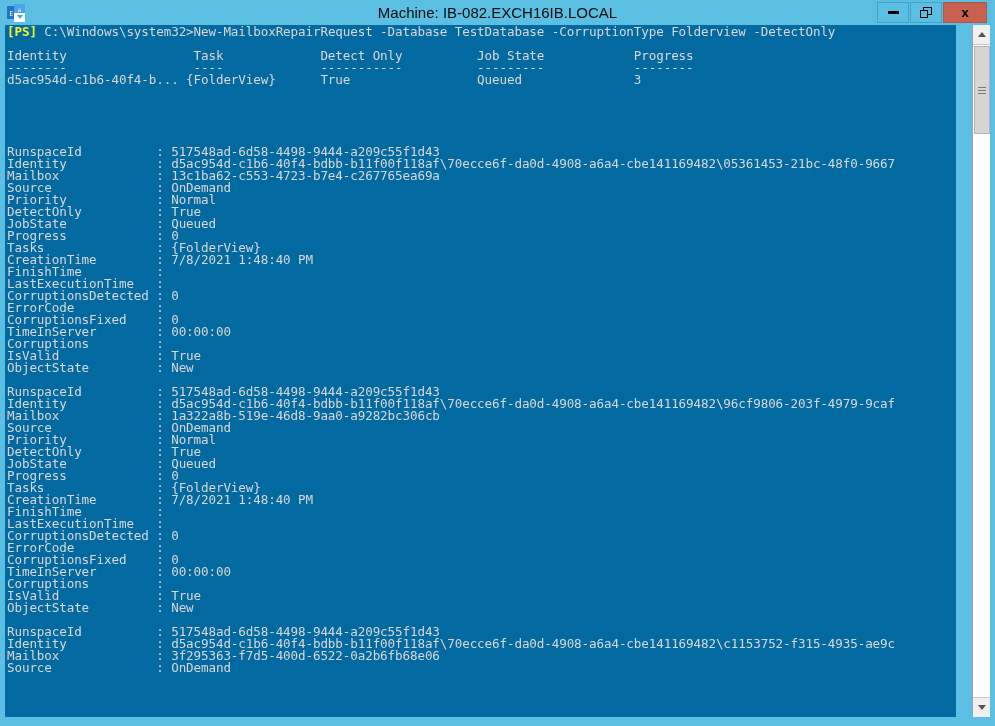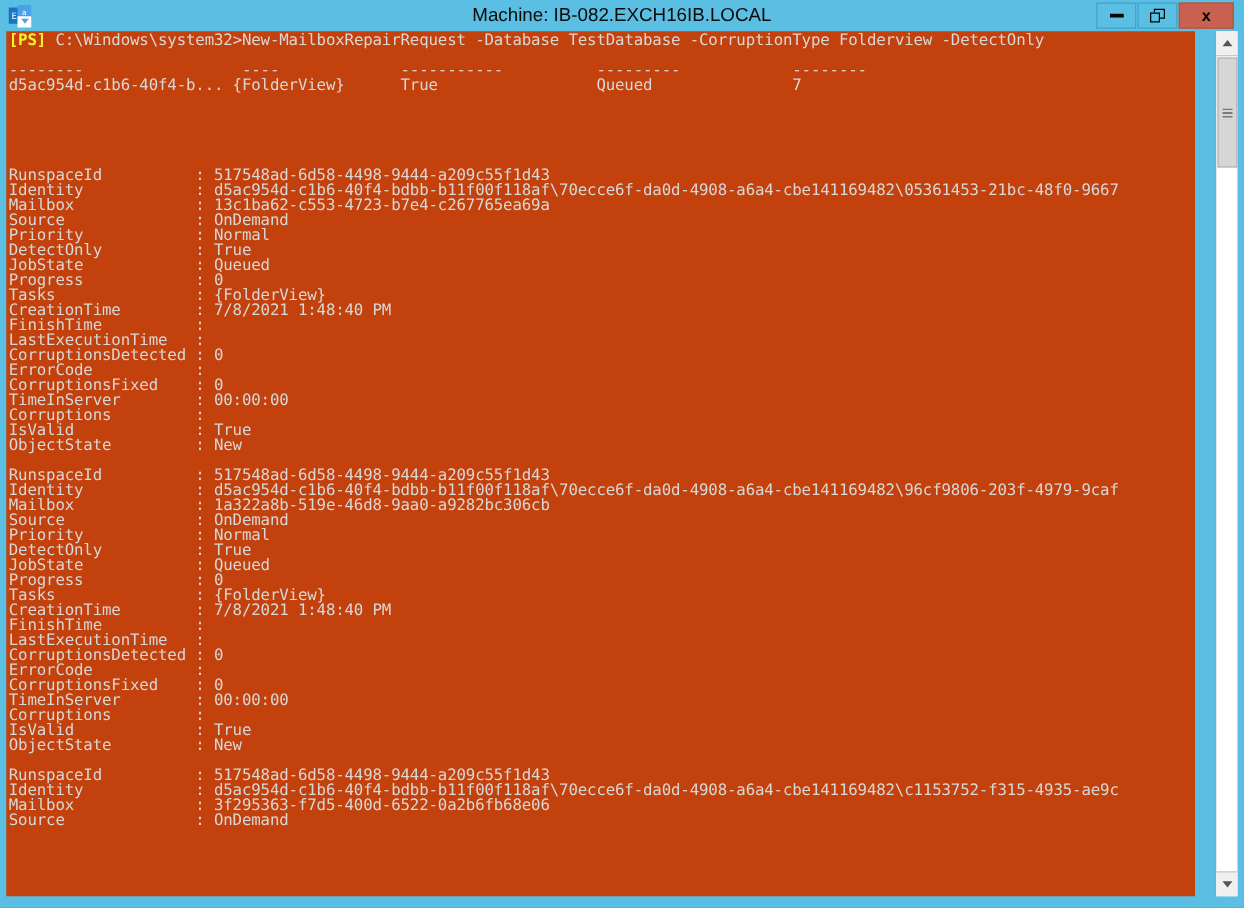--- a/index.html
+++ b/index.html
@@ -102,21 +102,21 @@
     background: #5bbfe3;
     box-sizing: border-box;
   }
 
   
   .console {
     position: absolute;
     left: 5px; top: 25px;
     width: 951px;
     height: 692px;
-    background: #c2410c;
+    background: #0369a1;
     overflow: hidden;
   }
   .console-inner {
     position: absolute;
     left: 0; top: 0;
     padding: 1px 0 0 2px;
   }
   .line {
     height: 12px;
     line-height: 12px;
@@ -208,22 +208,23 @@
         <span class="glyph-restore"></span>
       </div>
       <div class="win-btn close">x</div>
     </div>
   </div>
 
   <div class="console">
     <div class="console-inner" id="console-lines">
         <div class="line"><span class="prompt">[PS]</span><span class="cmd"> C:\Windows\system32&gt;New-MailboxRepairRequest -Database TestDatabase -CorruptionType Folderview -DetectOnly</span></div>
         <div class="line blank"> </div>
+        <div class="line">Identity                 Task             Detect Only          Job State            Progress</div>
         <div class="line">--------                 ----             -----------          ---------            --------</div>
-        <div class="line">d5ac954d-c1b6-40f4-b... {FolderView}      True                 Queued               7</div>
+        <div class="line">d5ac954d-c1b6-40f4-b... {FolderView}      True                 Queued               3</div>
         <div class="line blank"> </div>
         <div class="line blank"> </div>
         <div class="line blank"> </div>
         <div class="line blank"> </div>
         <div class="line blank"> </div>
         <div class="line">RunspaceId          : 517548ad-6d58-4498-9444-a209c55f1d43</div>
         <div class="line">Identity            : d5ac954d-c1b6-40f4-bdbb-b11f00f118af\70ecce6f-da0d-4908-a6a4-cbe141169482\05361453-21bc-48f0-9667</div>
         <div class="line">Mailbox             : 13c1ba62-c553-4723-b7e4-c267765ea69a</div>
         <div class="line">Source              : OnDemand</div>
         <div class="line">Priority            : Normal</div>

